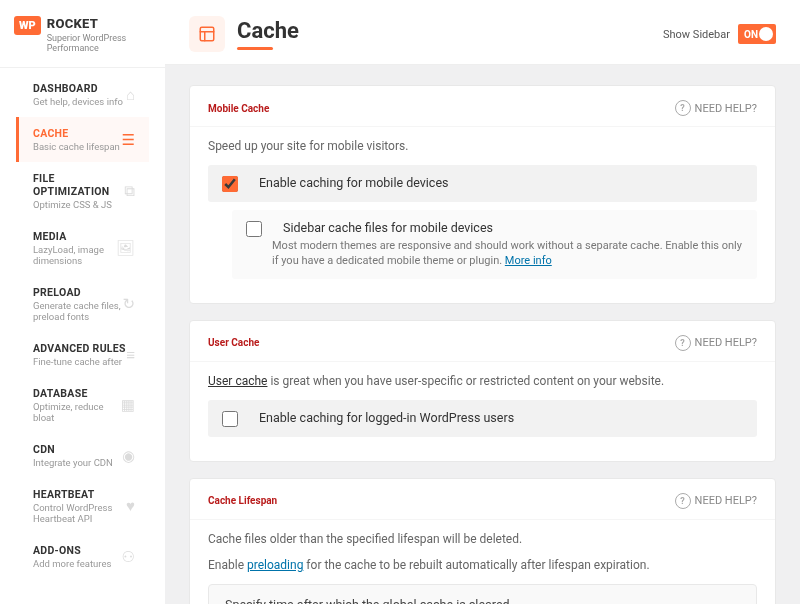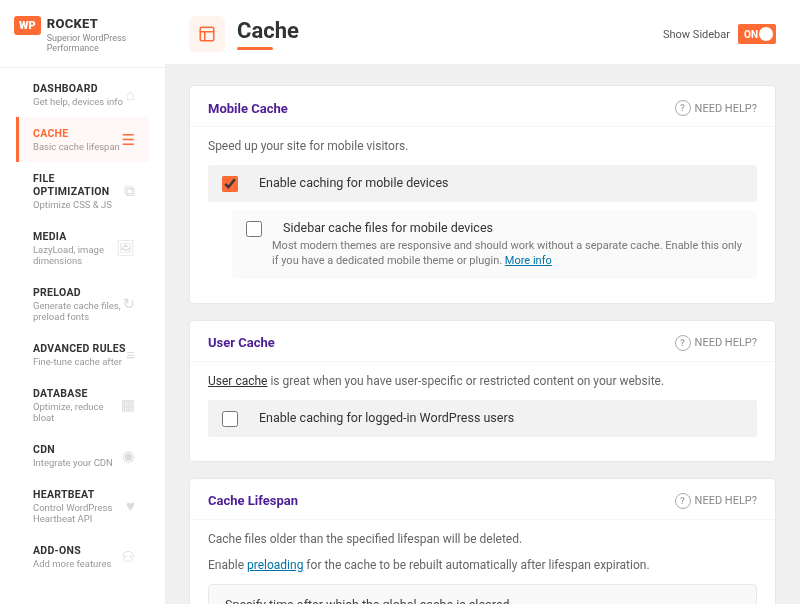--- a/index.html
+++ b/index.html
@@ -179,23 +179,23 @@
       overflow: hidden;
     }
     .section-header {
       display: flex;
       align-items: center;
       justify-content: space-between;
       padding: 14px 18px 10px;
       border-bottom: 1px solid #f5f5f5;
     }
     .section-title {
-      font-size: 13px;
+      font-size: 10px;
       font-weight: 700;
-      color: #4c1d95;
+      color: #b91c1c;
     }
     .need-help {
       display: flex;
       align-items: center;
       gap: 4px;
       font-size: 11px;
       color: #888;
       cursor: pointer;
     }
     .need-help-icon {

